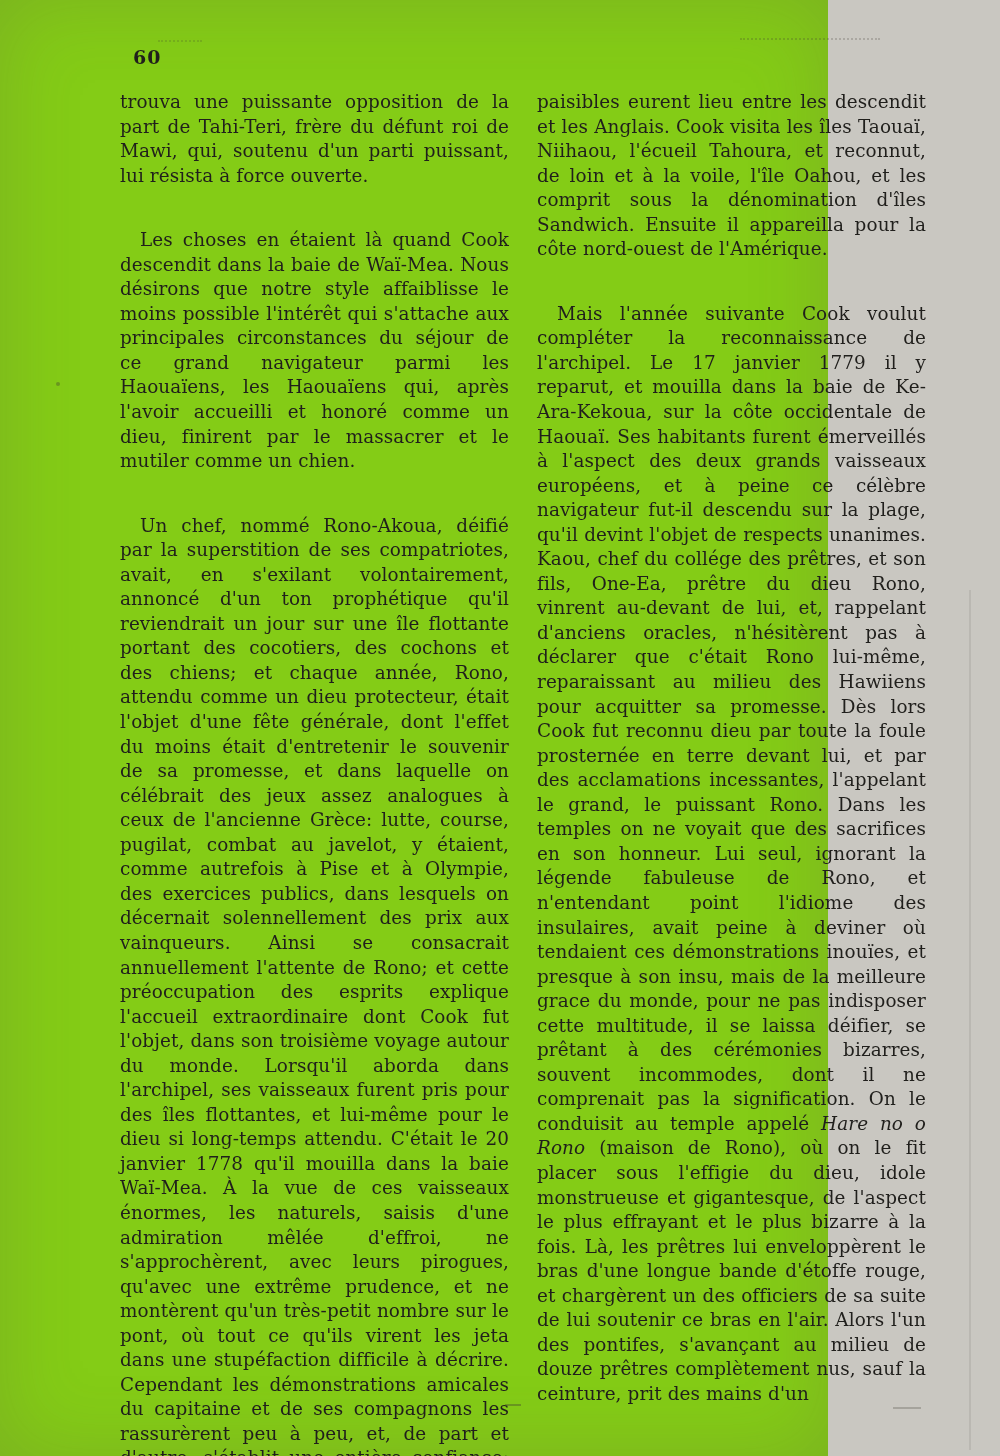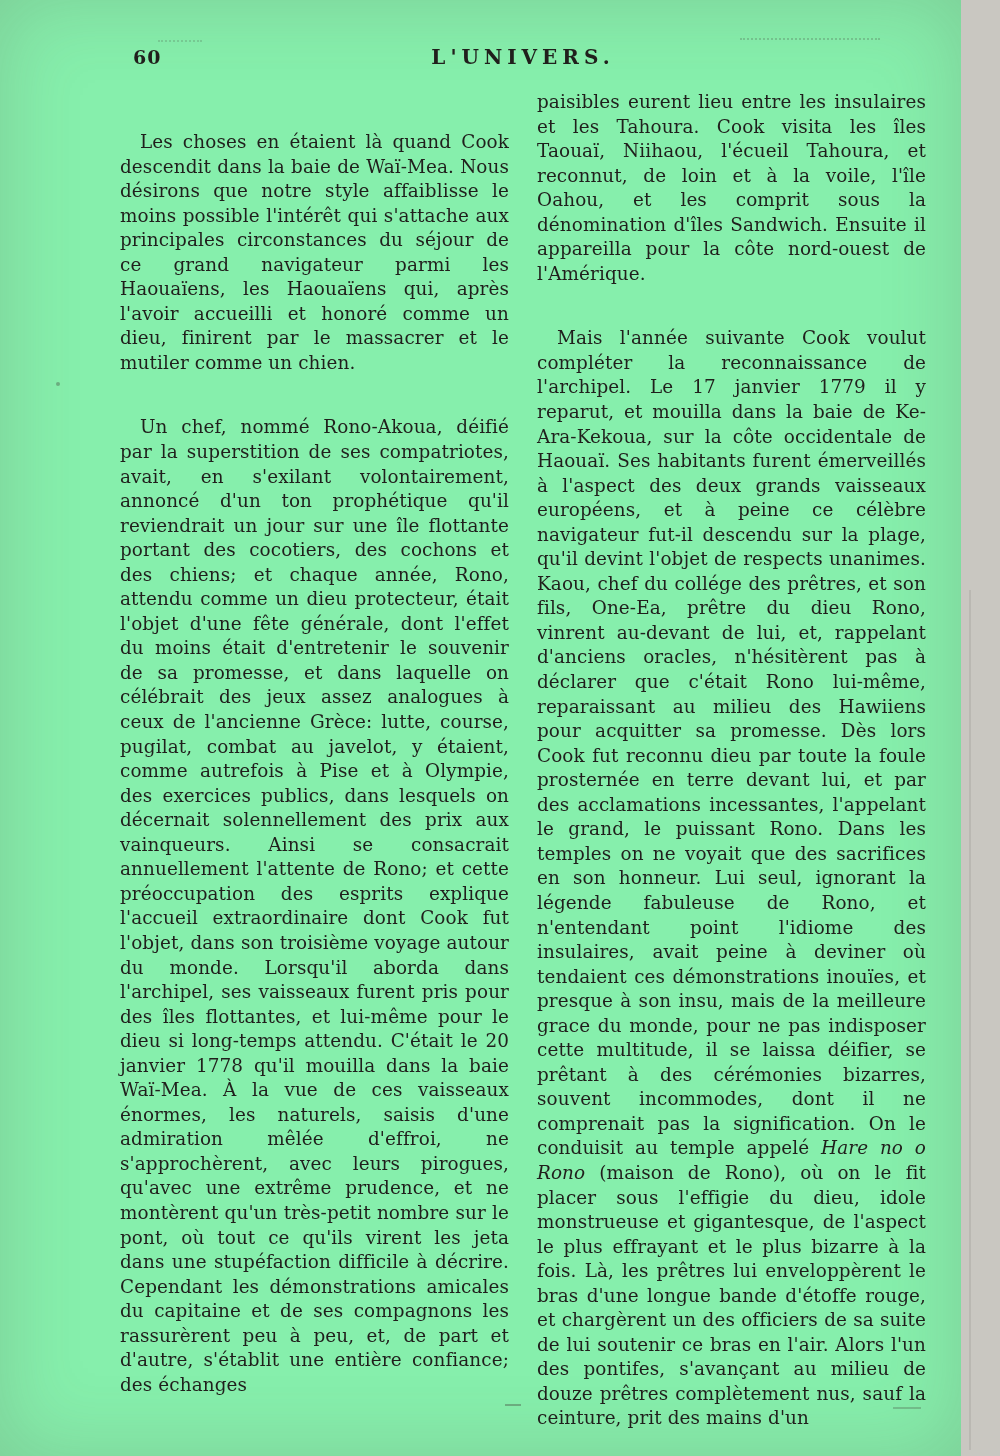--- a/index.html
+++ b/index.html
@@ -9,23 +9,23 @@
   body {
     width: 1000px;
     height: 1456px;
     background: #c9c7c1;
     font-family: "DejaVu Serif", "Liberation Serif", serif;
     color: #201f1c;
     overflow: hidden;
   }
   .scan {
     position: relative;
-    width: 961px;
+    width: 828px;
     height: 1456px;
-    background: #86efac;
+    background: #84cc16;
     box-shadow: inset 0 0 80px rgba(90, 84, 72, 0.22);
   }
   .page-number {
     position: absolute;
     left: 133px;
     top: 46px;
     font-size: 19px;
     font-weight: bold;
     letter-spacing: 1px;
   }
@@ -117,31 +117,31 @@
     background: rgba(60, 55, 48, 0.35);
   }
 </style>
 </head>
 <body>
 
 <div class="scan">
 
   <span class="page-number">60</span>
 
-  <div class="running-title">L'UNIVERS.</div>
 
   <div class="columns">
 
     <div class="col">
+      <p class="noindent">trouva une puissante opposition de la part de Tahi-Teri, frère du défunt roi de Mawi, qui, soutenu d'un parti puissant, lui résista à force ouverte.</p>
       <p class="indent">Les choses en étaient là quand Cook descendit dans la baie de Waï-Mea. Nous désirons que notre style affaiblisse le moins possible l'intérêt qui s'attache aux principales circonstances du séjour de ce grand navigateur parmi les Haouaïens, les Haouaïens qui, après l'avoir accueilli et honoré comme un dieu, finirent par le massacrer et le mutiler comme un chien.</p>
       <p class="indent">Un chef, nommé Rono-Akoua, déifié par la superstition de ses compatriotes, avait, en s'exilant volontairement, annoncé d'un ton prophétique qu'il reviendrait un jour sur une île flottante portant des cocotiers, des cochons et des chiens; et chaque année, Rono, attendu comme un dieu protecteur, était l'objet d'une fête générale, dont l'effet du moins était d'entretenir le souvenir de sa promesse, et dans laquelle on célébrait des jeux assez analogues à ceux de l'ancienne Grèce: lutte, course, pugilat, combat au javelot, y étaient, comme autrefois à Pise et à Olympie, des exercices publics, dans lesquels on décernait solennellement des prix aux vainqueurs. Ainsi se consacrait annuellement l'attente de Rono; et cette préoccupation des esprits explique l'accueil extraordinaire dont Cook fut l'objet, dans son troisième voyage autour du monde. Lorsqu'il aborda dans l'archipel, ses vaisseaux furent pris pour des îles flottantes, et lui-même pour le dieu si long-temps attendu. C'était le 20 janvier 1778 qu'il mouilla dans la baie Waï-Mea. À la vue de ces vaisseaux énormes, les naturels, saisis d'une admiration mêlée d'effroi, ne s'approchèrent, avec leurs pirogues, qu'avec une extrême prudence, et ne montèrent qu'un très-petit nombre sur le pont, où tout ce qu'ils virent les jeta dans une stupéfaction difficile à décrire. Cependant les démonstrations amicales du capitaine et de ses compagnons les rassurèrent peu à peu, et, de part et d'autre, s'établit une entière confiance; des échanges</p>
     </div>
 
     <div class="col">
-      <p class="noindent">paisibles eurent lieu entre les insulaires et les Tahoura. Cook visita les îles Taouaï, Niihaou, l'écueil Tahoura, et reconnut, de loin et à la voile, l'île Oahou, et les comprit sous la dénomination d'îles Sandwich. Ensuite il appareilla pour la côte nord-ouest de l'Amérique.</p>
+      <p class="noindent">paisibles eurent lieu entre les descendit et les Anglais. Cook visita les îles Taouaï, Niihaou, l'écueil Tahoura, et reconnut, de loin et à la voile, l'île Oahou, et les comprit sous la dénomination d'îles Sandwich. Ensuite il appareilla pour la côte nord-ouest de l'Amérique.</p>
       <p class="indent">
         <span>Mais l'année suivante Cook voulut compléter la reconnaissance de l'archipel. Le 17 janvier 1779 il y reparut, et mouilla dans la baie de Ke-Ara-Kekoua, sur la côte occidentale de Haouaï. Ses habitants furent émerveillés à l'aspect des deux grands vaisseaux européens, et à peine ce célèbre navigateur fut-il descendu sur la plage, qu'il devint l'objet de respects unanimes. Kaou, chef du collége des prêtres, et son fils, One-Ea, prêtre du dieu Rono, vinrent au-devant de lui, et, rappelant d'anciens oracles, n'hésitèrent pas à déclarer que c'était Rono lui-même, reparaissant au milieu des Hawiiens pour acquitter sa promesse. Dès lors Cook fut reconnu dieu par toute la foule prosternée en terre devant lui, et par des acclamations incessantes, l'appelant le grand, le puissant Rono. Dans les temples on ne voyait que des sacrifices en son honneur. Lui seul, ignorant la légende fabuleuse de Rono, et n'entendant point l'idiome des insulaires, avait peine à deviner où tendaient ces démonstrations inouïes, et presque à son insu, mais de la meilleure grace du monde, pour ne pas indisposer cette multitude, il se laissa déifier, se prêtant à des cérémonies bizarres, souvent incommodes, dont il ne comprenait pas la signification. On le conduisit au temple appelé</span>
         <span class="italic">Hare no o Rono</span>
         <span>(maison de Rono), où on le fit placer sous l'effigie du dieu, idole monstrueuse et gigantesque, de l'aspect le plus effrayant et le plus bizarre à la fois. Là, les prêtres lui enveloppèrent le bras d'une longue bande d'étoffe rouge, et chargèrent un des officiers de sa suite de lui soutenir ce bras en l'air. Alors l'un des pontifes, s'avançant au milieu de douze prêtres complètement nus, sauf la ceinture, prit des mains d'un</span>
       </p>
     </div>
 
   </div>
 
   <div class="artifact vline"></div>

